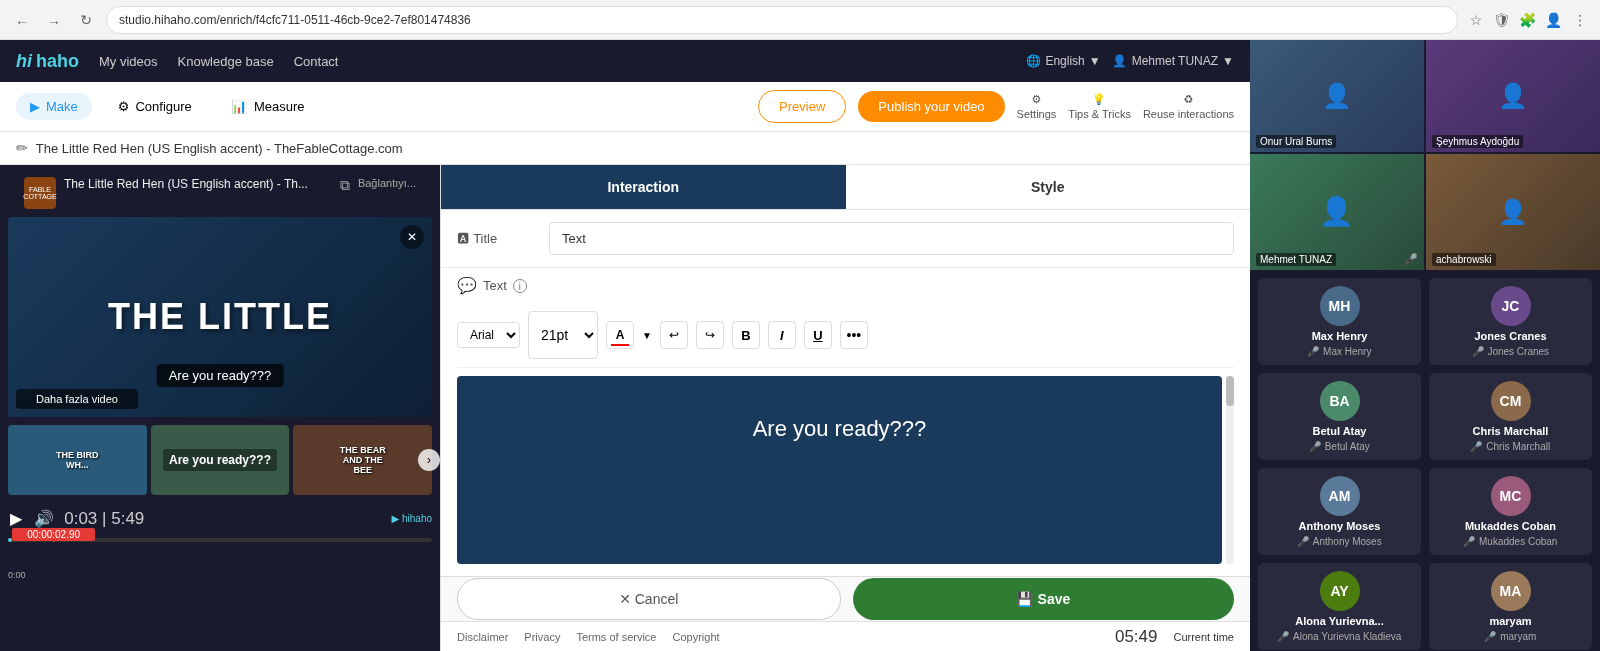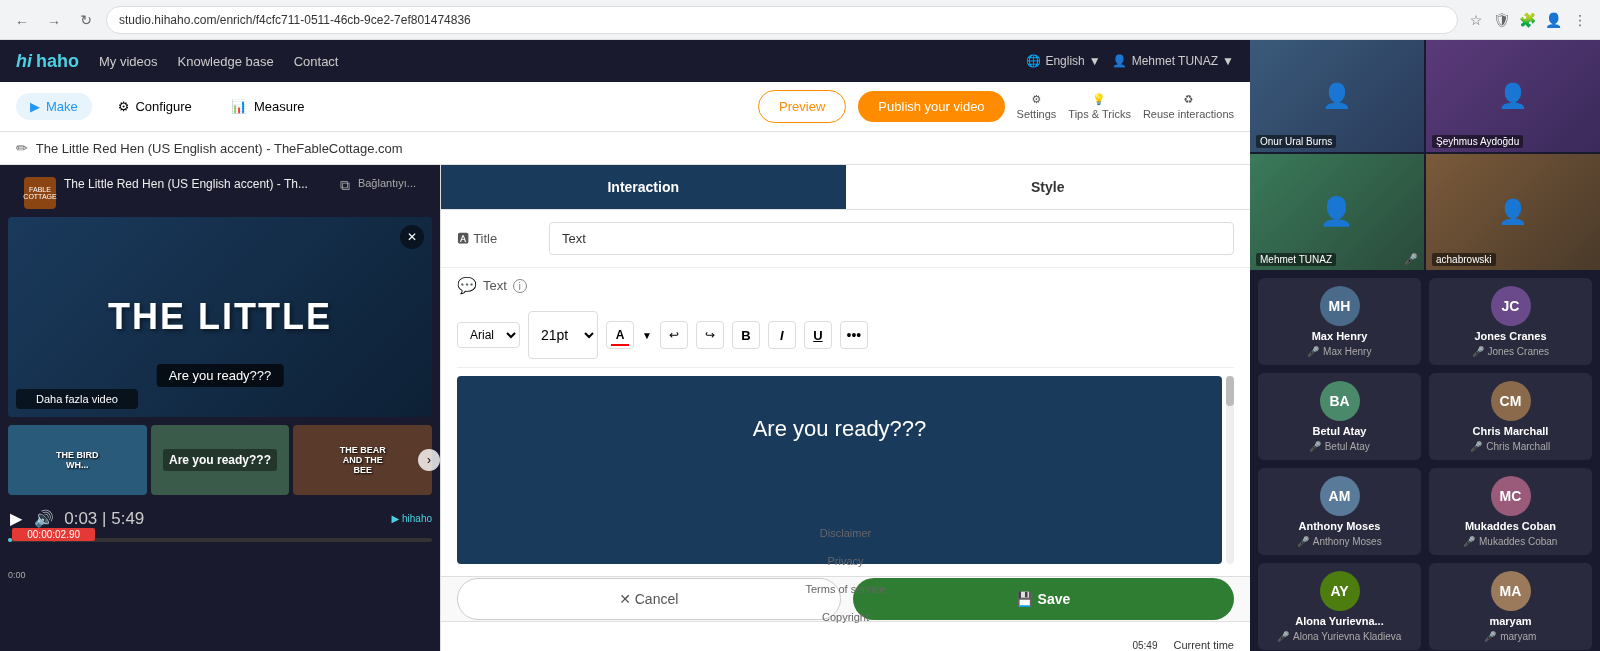--- a/index.html
+++ b/index.html
@@ -556,21 +556,20 @@
       height: 30px;
       display: flex;
       align-items: center;
       justify-content: flex-end;
       padding: 0 16px;
       gap: 16px;
       border-top: 1px solid #e0e0e0;
       font-size: 11px;
       color: #666;
       flex-shrink: 0;
-      flex-direction: column;
     }
     .footer-time {
       margin-left: auto;
       display: flex;
       align-items: center;
       gap: 16px;
     }
 
     
     .participants-panel {
@@ -857,21 +856,21 @@
             <button class="save-btn">💾  Save</button>
           </div>
         </div>
 
         <div class="footer">
           <a style="color:#666;text-decoration:none;font-size:11px;">Disclaimer</a>
           <a style="color:#666;text-decoration:none;font-size:11px;">Privacy</a>
           <a style="color:#666;text-decoration:none;font-size:11px;">Terms of service</a>
           <a style="color:#666;text-decoration:none;font-size:11px;">Copyright</a>
           <div class="footer-time">
-            <span style="font-size:10px;color:#333;">05:49</span>
+            <span style="font-size:17px;color:#333;">05:49</span>
             <span style="font-size:11px;color:#333;">Current time</span>
           </div>
         </div>
       </div>
     </div>
   </div>
 
   <div class="participants-panel">
     <div class="video-grid">
       <div class="video-cell" style="background:#2a4a6a;">

